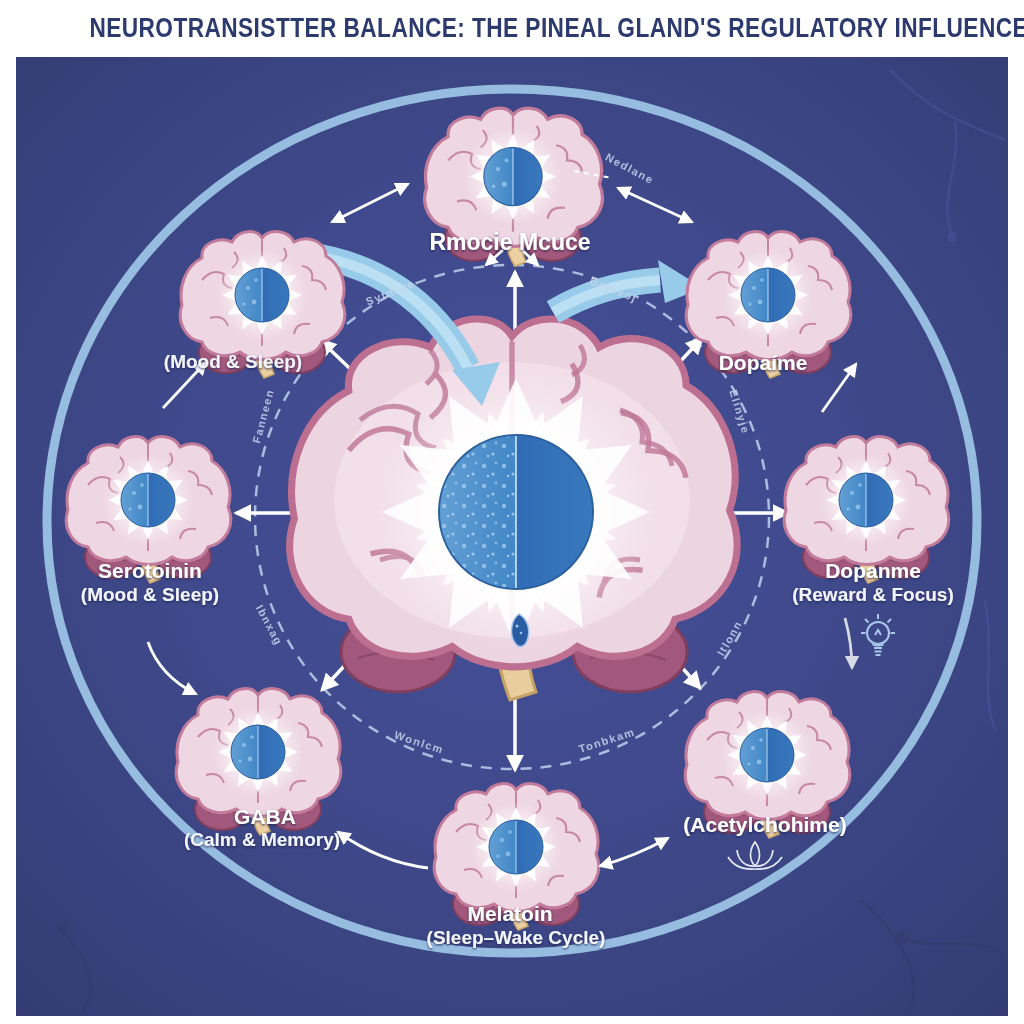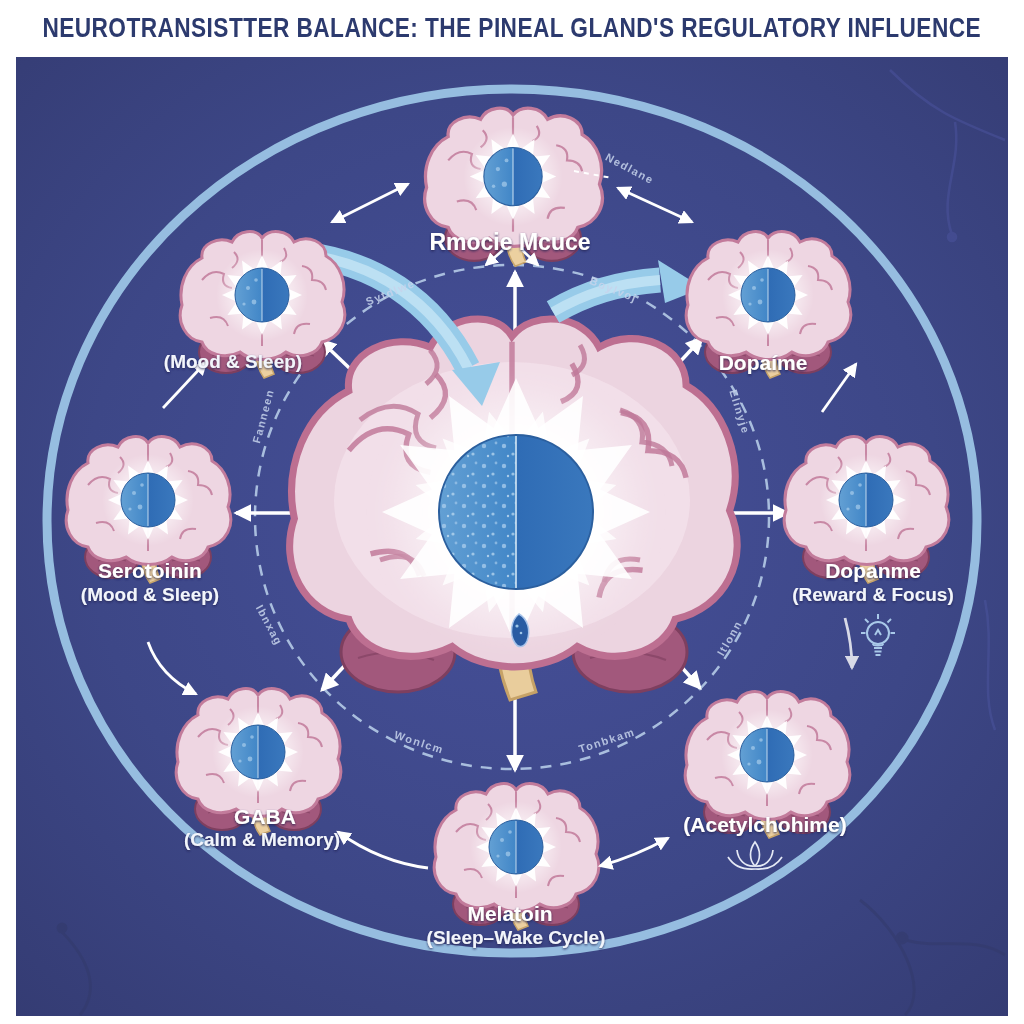--- a/index.html
+++ b/index.html
@@ -1,19 +1,19 @@
 <!DOCTYPE html>
 <html><head>
 <meta charset="utf-8">
 <style>
   html,body{margin:0;padding:0;}
   body{width:1024px;height:1024px;position:relative;background:#ffffff;
        font-family:"Liberation Sans", sans-serif;overflow:hidden;}
   .title-bar{position:absolute;top:0;left:0;width:1024px;height:57px;
-             display:flex;align-items:center;justify-content:center;background:#ffffff;}
+             display:flex;align-items:center;justify-content:flex-start;background:#ffffff;}
   .title-bar h1{margin:0;font-size:27px;font-weight:bold;color:#2c3a6e;
                 letter-spacing:.5px;white-space:nowrap;transform:scaleX(.84);}
   svg{position:absolute;top:0;left:0;}
   .node-name{font-size:21px;font-weight:bold;fill:#ffffff;}
   .node-sub{font-size:19px;font-weight:bold;fill:#f2f5fc;}
   .center-label{font-size:23px;font-weight:bold;fill:#ffffff;}
   .ring-label{font-size:11px;font-weight:bold;fill:#c7d4ec;letter-spacing:1.5px;opacity:.85;}
   text{text-anchor:middle;}
 </style>
 </head>

